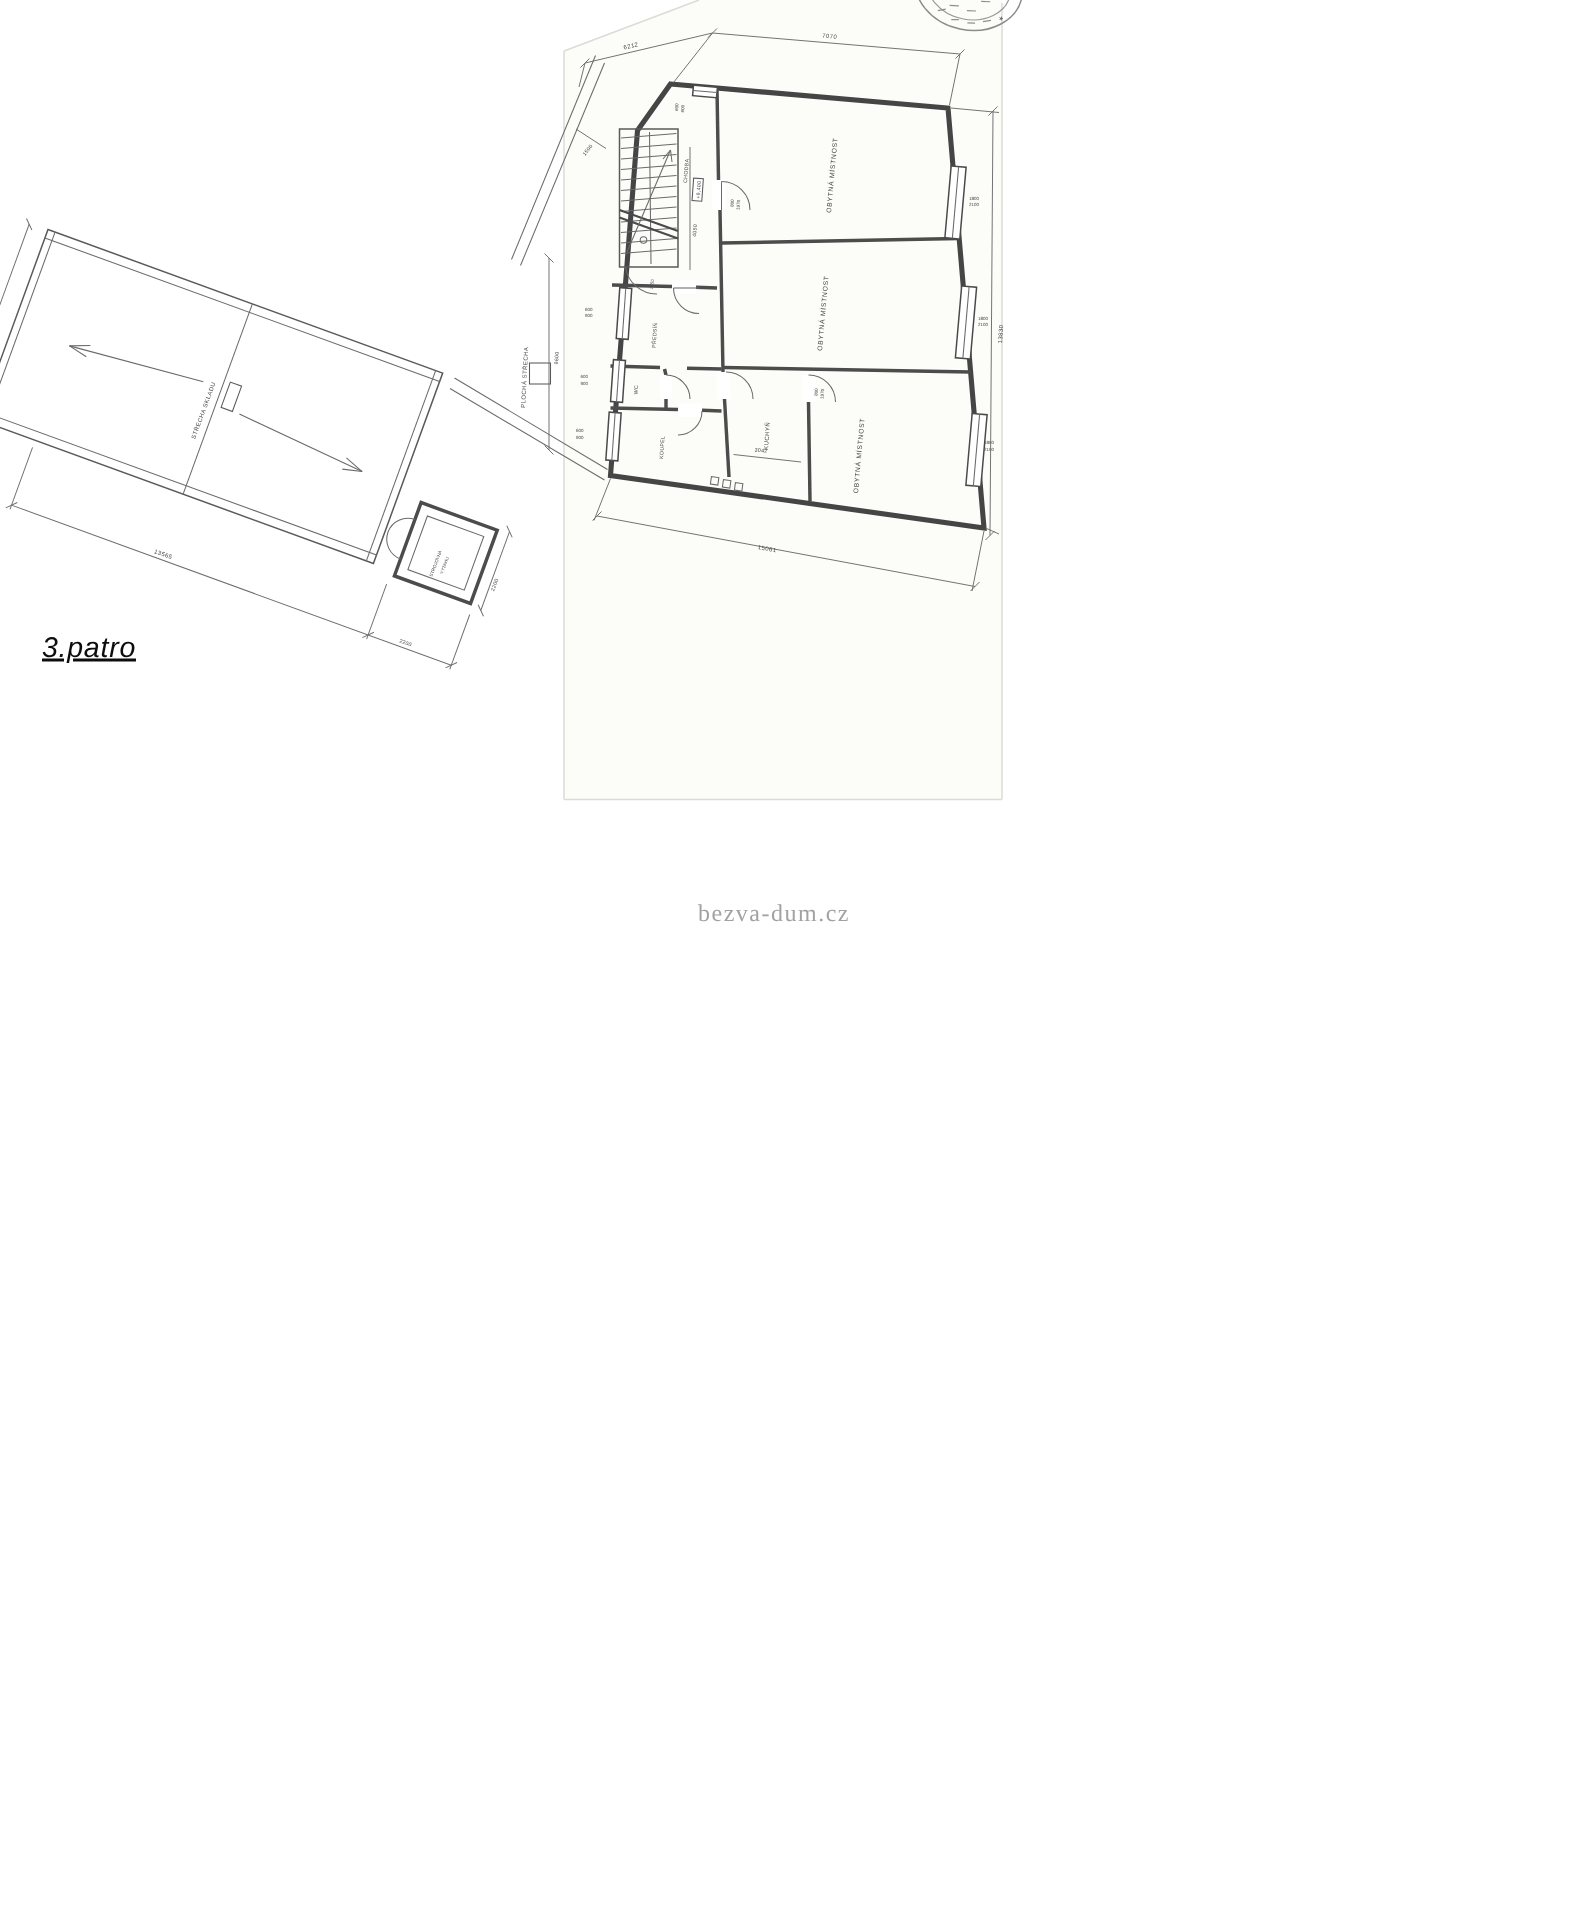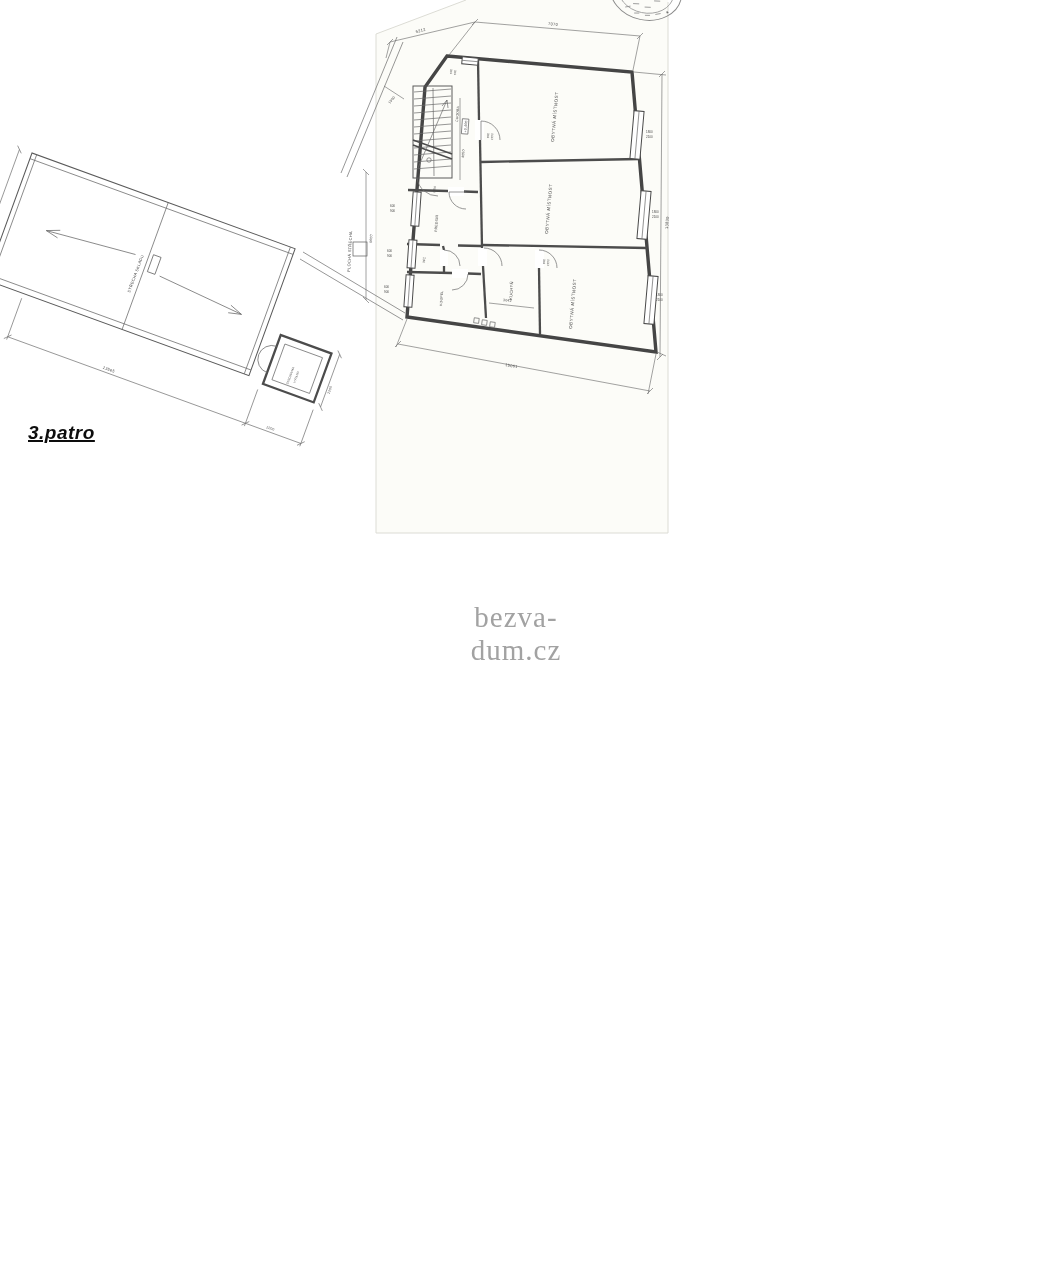--- a/index.html
+++ b/index.html
@@ -14,25 +14,25 @@
   .t45{font-size:4.5px;letter-spacing:.5px;}
   .w-outer{stroke:#454545;stroke-width:3.4;fill:none;stroke-linejoin:miter;}
   .w-in{stroke:#4c4c4c;stroke-width:2.3;fill:none;}
   .thin{stroke:#5a5a5a;stroke-width:1;fill:none;}
   .vthin{stroke:#6a6a6a;stroke-width:.7;fill:none;}
   .dim{stroke:#6f6f6f;stroke-width:.65;fill:none;}
   .faint{stroke:#dcdcd5;stroke-width:1;fill:none;}
   .paper{fill:#fcfcf8;}
   .wh{fill:#ffffff;}
   .boxed{stroke:#5a5a5a;stroke-width:.7;fill:#ffffff;}
-  #floor-label{position:absolute;left:28px;top:422px;font-size:19px;font-weight:700;
+  #floor-label{position:absolute;left:28px;top:422px;font-size:19px;font-weight:400;
       font-style:italic;color:#0d0d0d;text-decoration:underline;
       text-decoration-thickness:2px;letter-spacing:.5px;}
   #watermark{position:absolute;left:436px;top:601px;width:160px;text-align:center;
-      font-family:"Liberation Serif","DejaVu Serif",serif;font-size:29px;
+      font-family:"Liberation Serif","DejaVu Serif",serif;font-size:16px;
       color:#a2a2a2;letter-spacing:1px;}
 </style>
 </head>
 <body>
 
 <div id="scan-wrap">
 <svg width="1050" height="1272" viewBox="0 0 1050 1272">
 
   <g>
     <polygon class="paper" points="376,34 466,0 668,0 668,533 376,533"></polygon>

